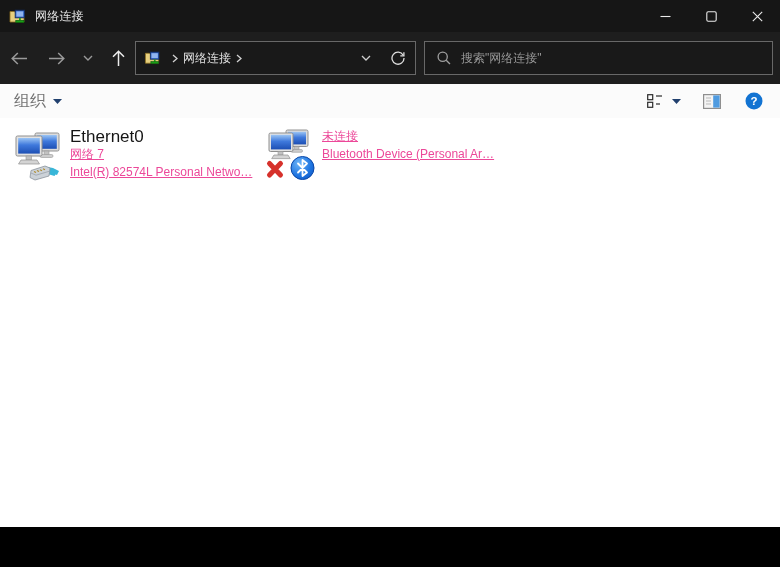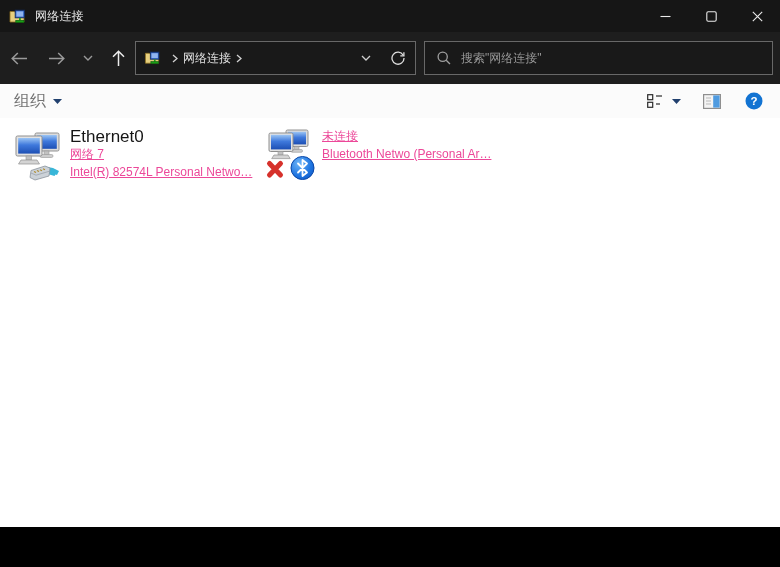--- a/index.html
+++ b/index.html
@@ -254,18 +254,18 @@
 
         <path d="M4.5 38.5 L15.5 50 M15.5 38.5 L4.5 50" stroke="#d6312b" stroke-width="5" stroke-linecap="round"></path>
 
         <g>
           <circle cx="37.5" cy="43" r="11.5" fill="url(#bt)" stroke="#0a47a8" stroke-width="1"></circle>
           <path d="M33 38.5 L42 47.5 L37.5 51 L37.5 35 L42 38.5 L33 47.5" fill="none" stroke="#ffffff" stroke-width="1.8" stroke-linejoin="round" stroke-linecap="round"></path>
         </g>
       </svg>
       <div class="tile-text">
         <div class="tile-sub">未连接</div>
-        <div class="tile-sub">Bluetooth Netwo (Personal Ar…</div>
+        <div class="tile-sub">Bluetooth Device (Personal Ar…</div>
       </div>
     </div>
 
   </div>
 </div>
 
 </body></html>

